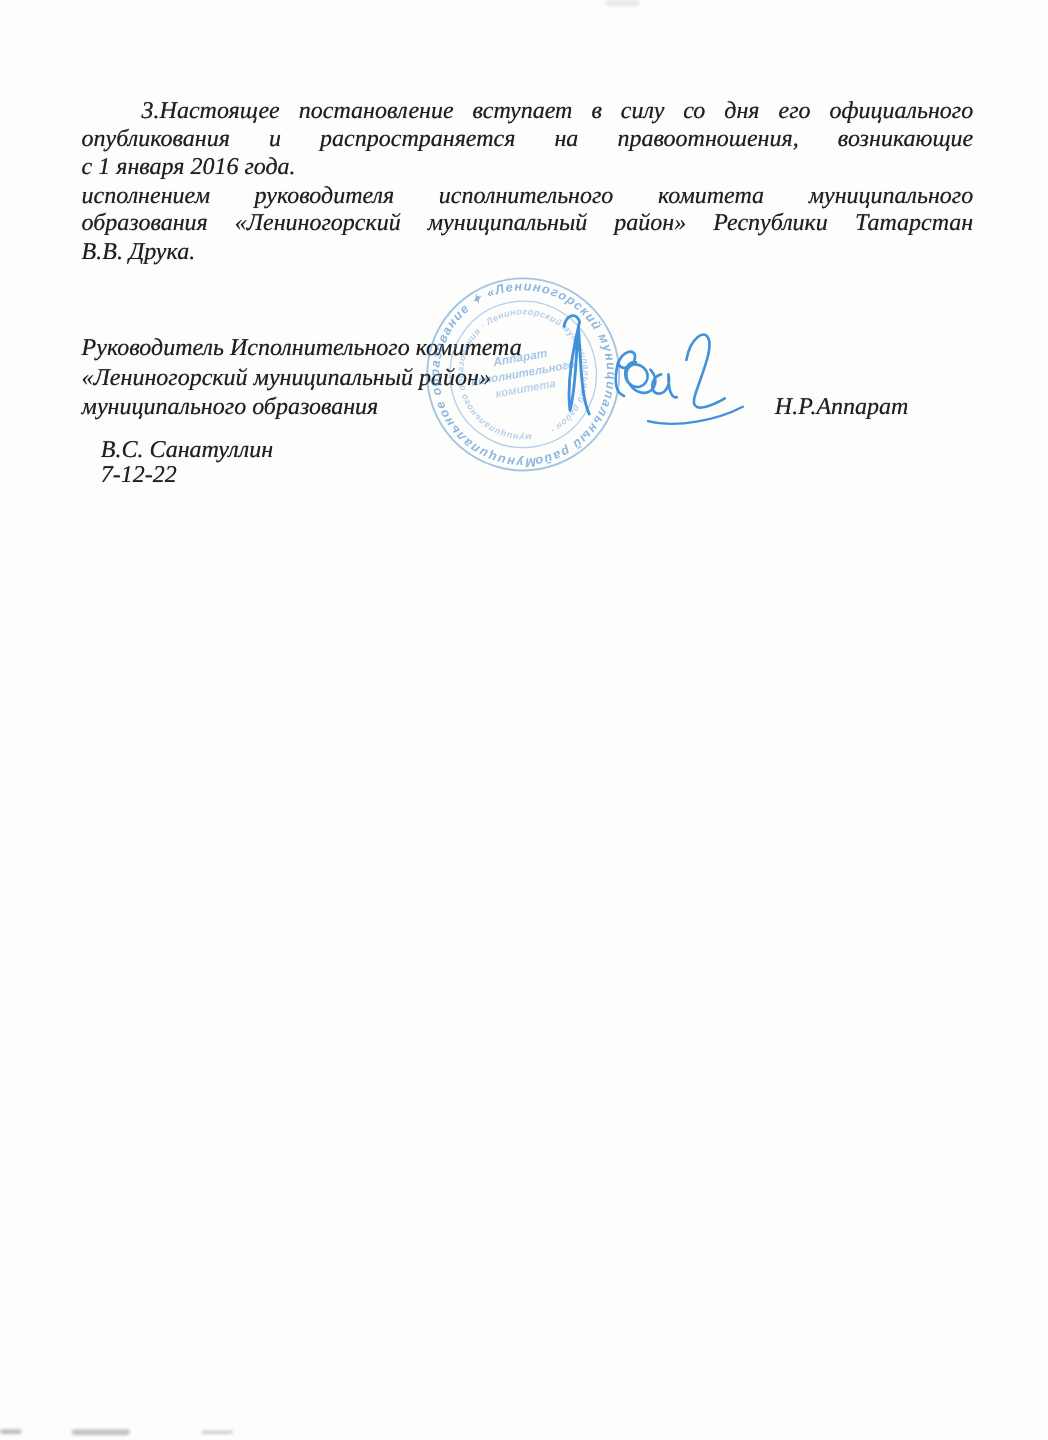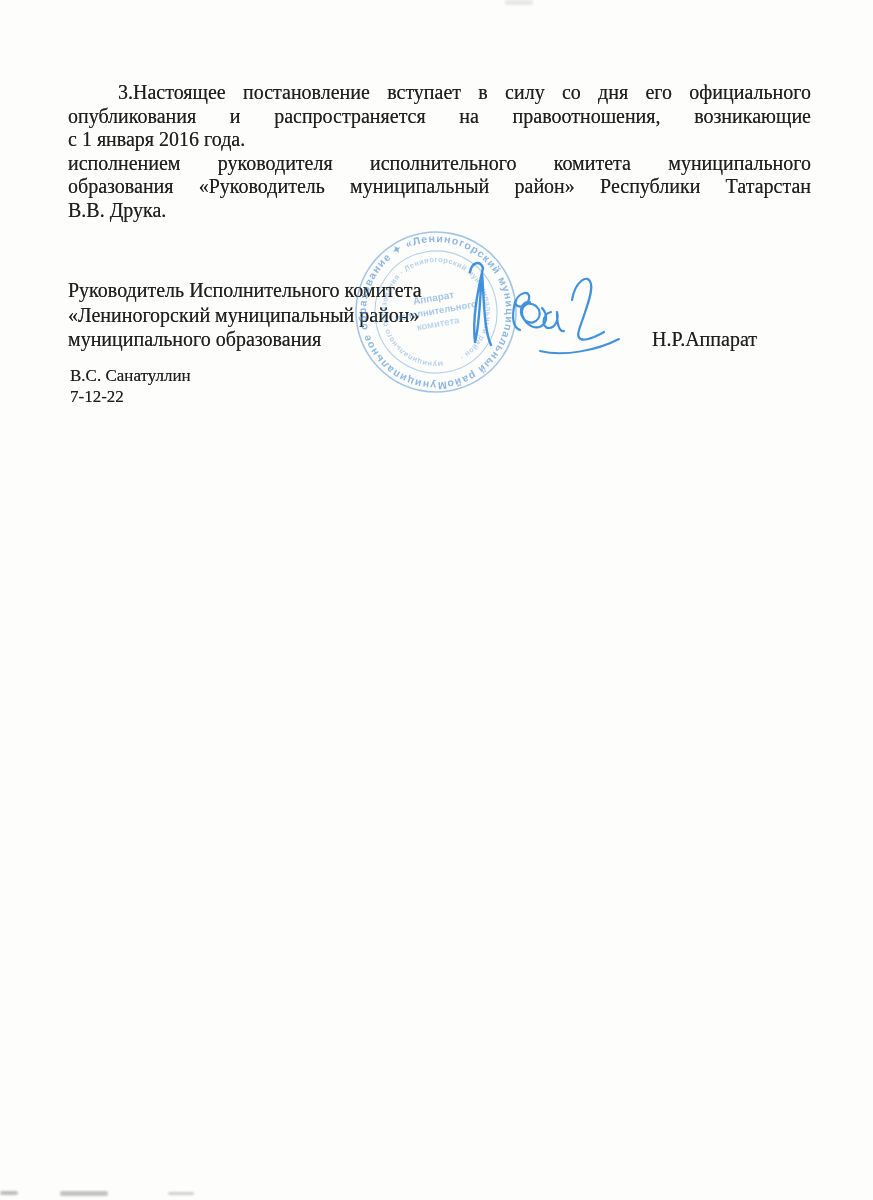--- a/index.html
+++ b/index.html
@@ -4,21 +4,21 @@
 <style>
   html, body { margin: 0; padding: 0; }
   body {
     width: 873px; height: 1200px;
     background: #fdfdfc;
     position: relative;
     overflow: hidden;
     font-family: "Liberation Serif", serif;
     color: #1f1f1f;
   }
-  .page { position: absolute; inset: 0; }
+  .page { position: absolute; inset: 0; font-style: italic; }
 
   
   .body-text {
     position: absolute;
     left: 68px; right: 62px; top: 81px;
     font-size: 20px;
     line-height: 23.5px;
     text-shadow: 0 0 0.6px rgba(35,35,35,0.75);
   }
   .line { text-align: justify; text-align-last: justify; white-space: normal; }
@@ -35,22 +35,22 @@
     font-size: 20px;
     line-height: 24.5px;
     text-shadow: 0 0 0.6px rgba(35,35,35,0.75);
   }
   .sig-title div { white-space: nowrap; }
   .signer-name { white-space: nowrap; }
 
   
   .approval {
     position: absolute;
-    left: 70px; top: 365px;
-    font-size: 17px;
+    left: 84px; top: 365px;
+    font-size: 20px;
     line-height: 21px;
     text-shadow: 0 0 0.6px rgba(35,35,35,0.75);
   }
 
   
   .stamp-svg {
     position: absolute;
     left: 350px; top: 226px;
     width: 172px; height: 172px;
     opacity: 0.82;
@@ -80,21 +80,21 @@
 </head>
 <body>
 
 <div class="page">
 
   <div class="body-text">
     <div class="line first">3.Настоящее постановление вступает в силу со дня его официального</div>
     <div class="line">опубликования и распространяется на правоотношения, возникающие</div>
     <div class="line plain">с 1 января 2016 года.</div>
     <div class="line">исполнением руководителя исполнительного комитета муниципального</div>
-    <div class="line">образования «Руководитель муниципальный район» Республики Татарстан</div>
+    <div class="line">образования «Лениногорский муниципальный район» Республики Татарстан</div>
     <div class="line plain">В.В. Друка.</div>
   </div>
 
   <div class="sig-row">
     <div class="sig-title">
       <div>Руководитель Исполнительного комитета</div>
       <div>«Лениногорский муниципальный район»</div>
       <div>муниципального образования</div>
     </div>
     <div class="signer-name">Н.Р.Аппарат</div>

